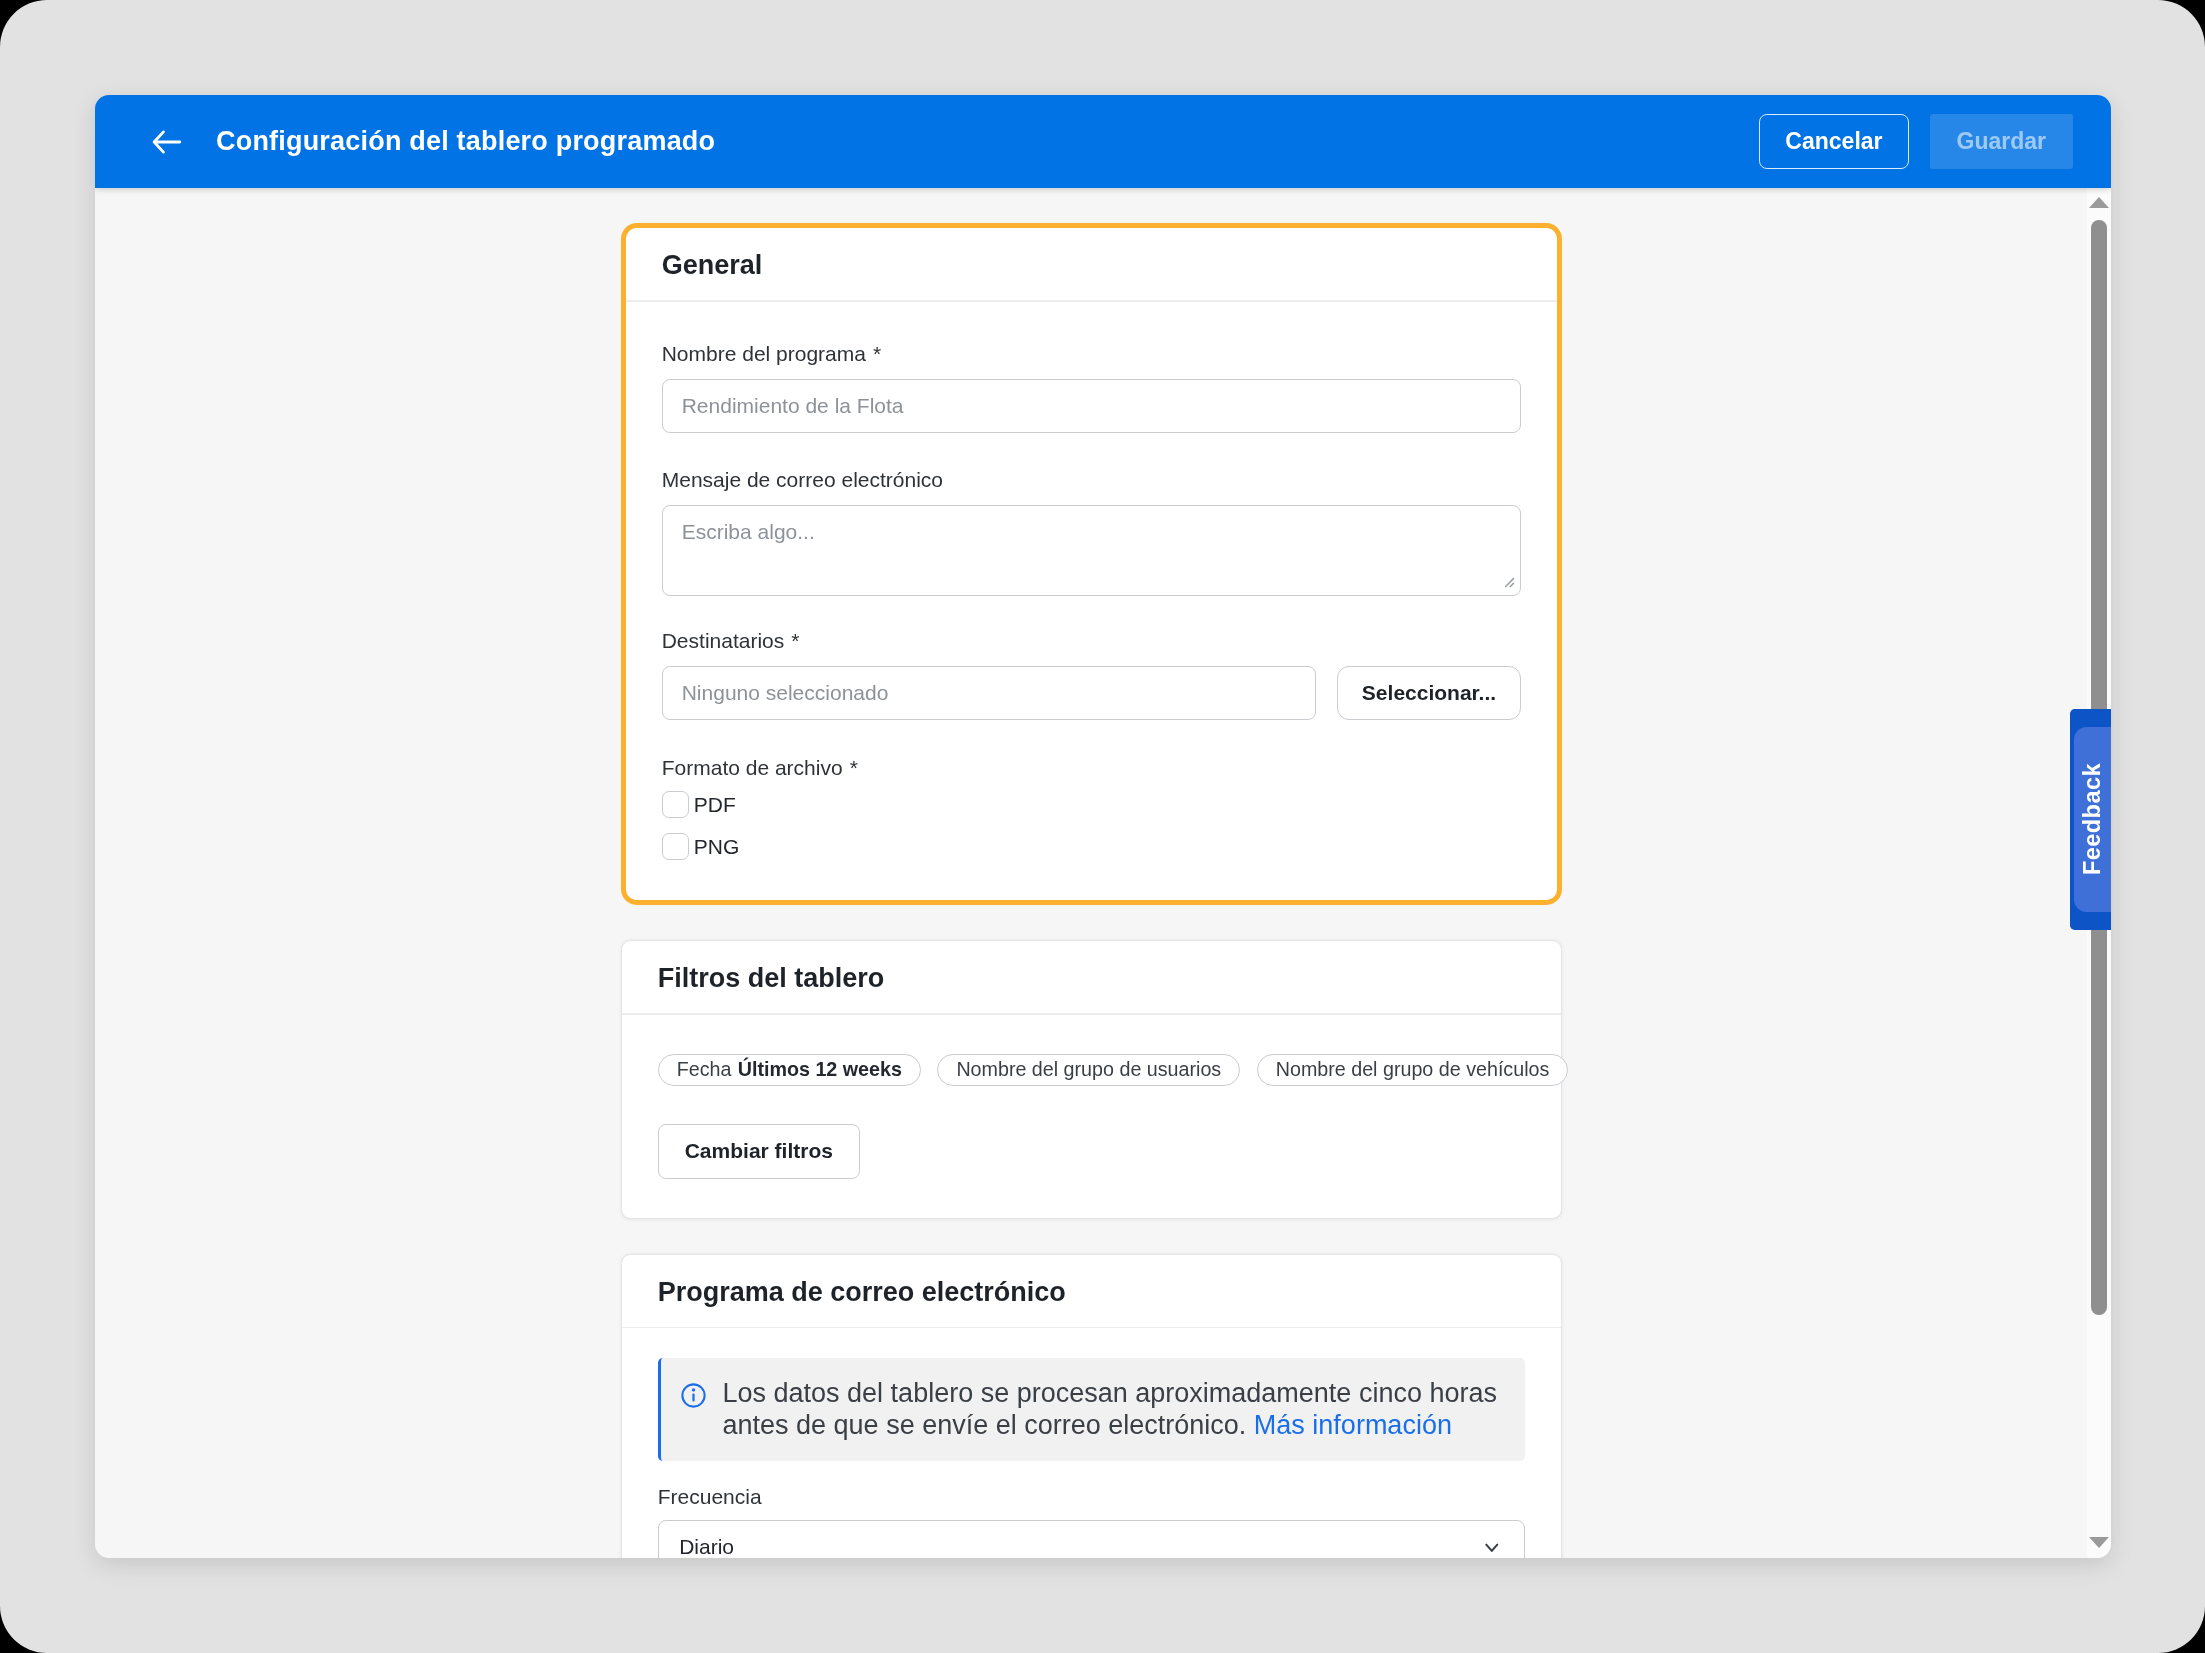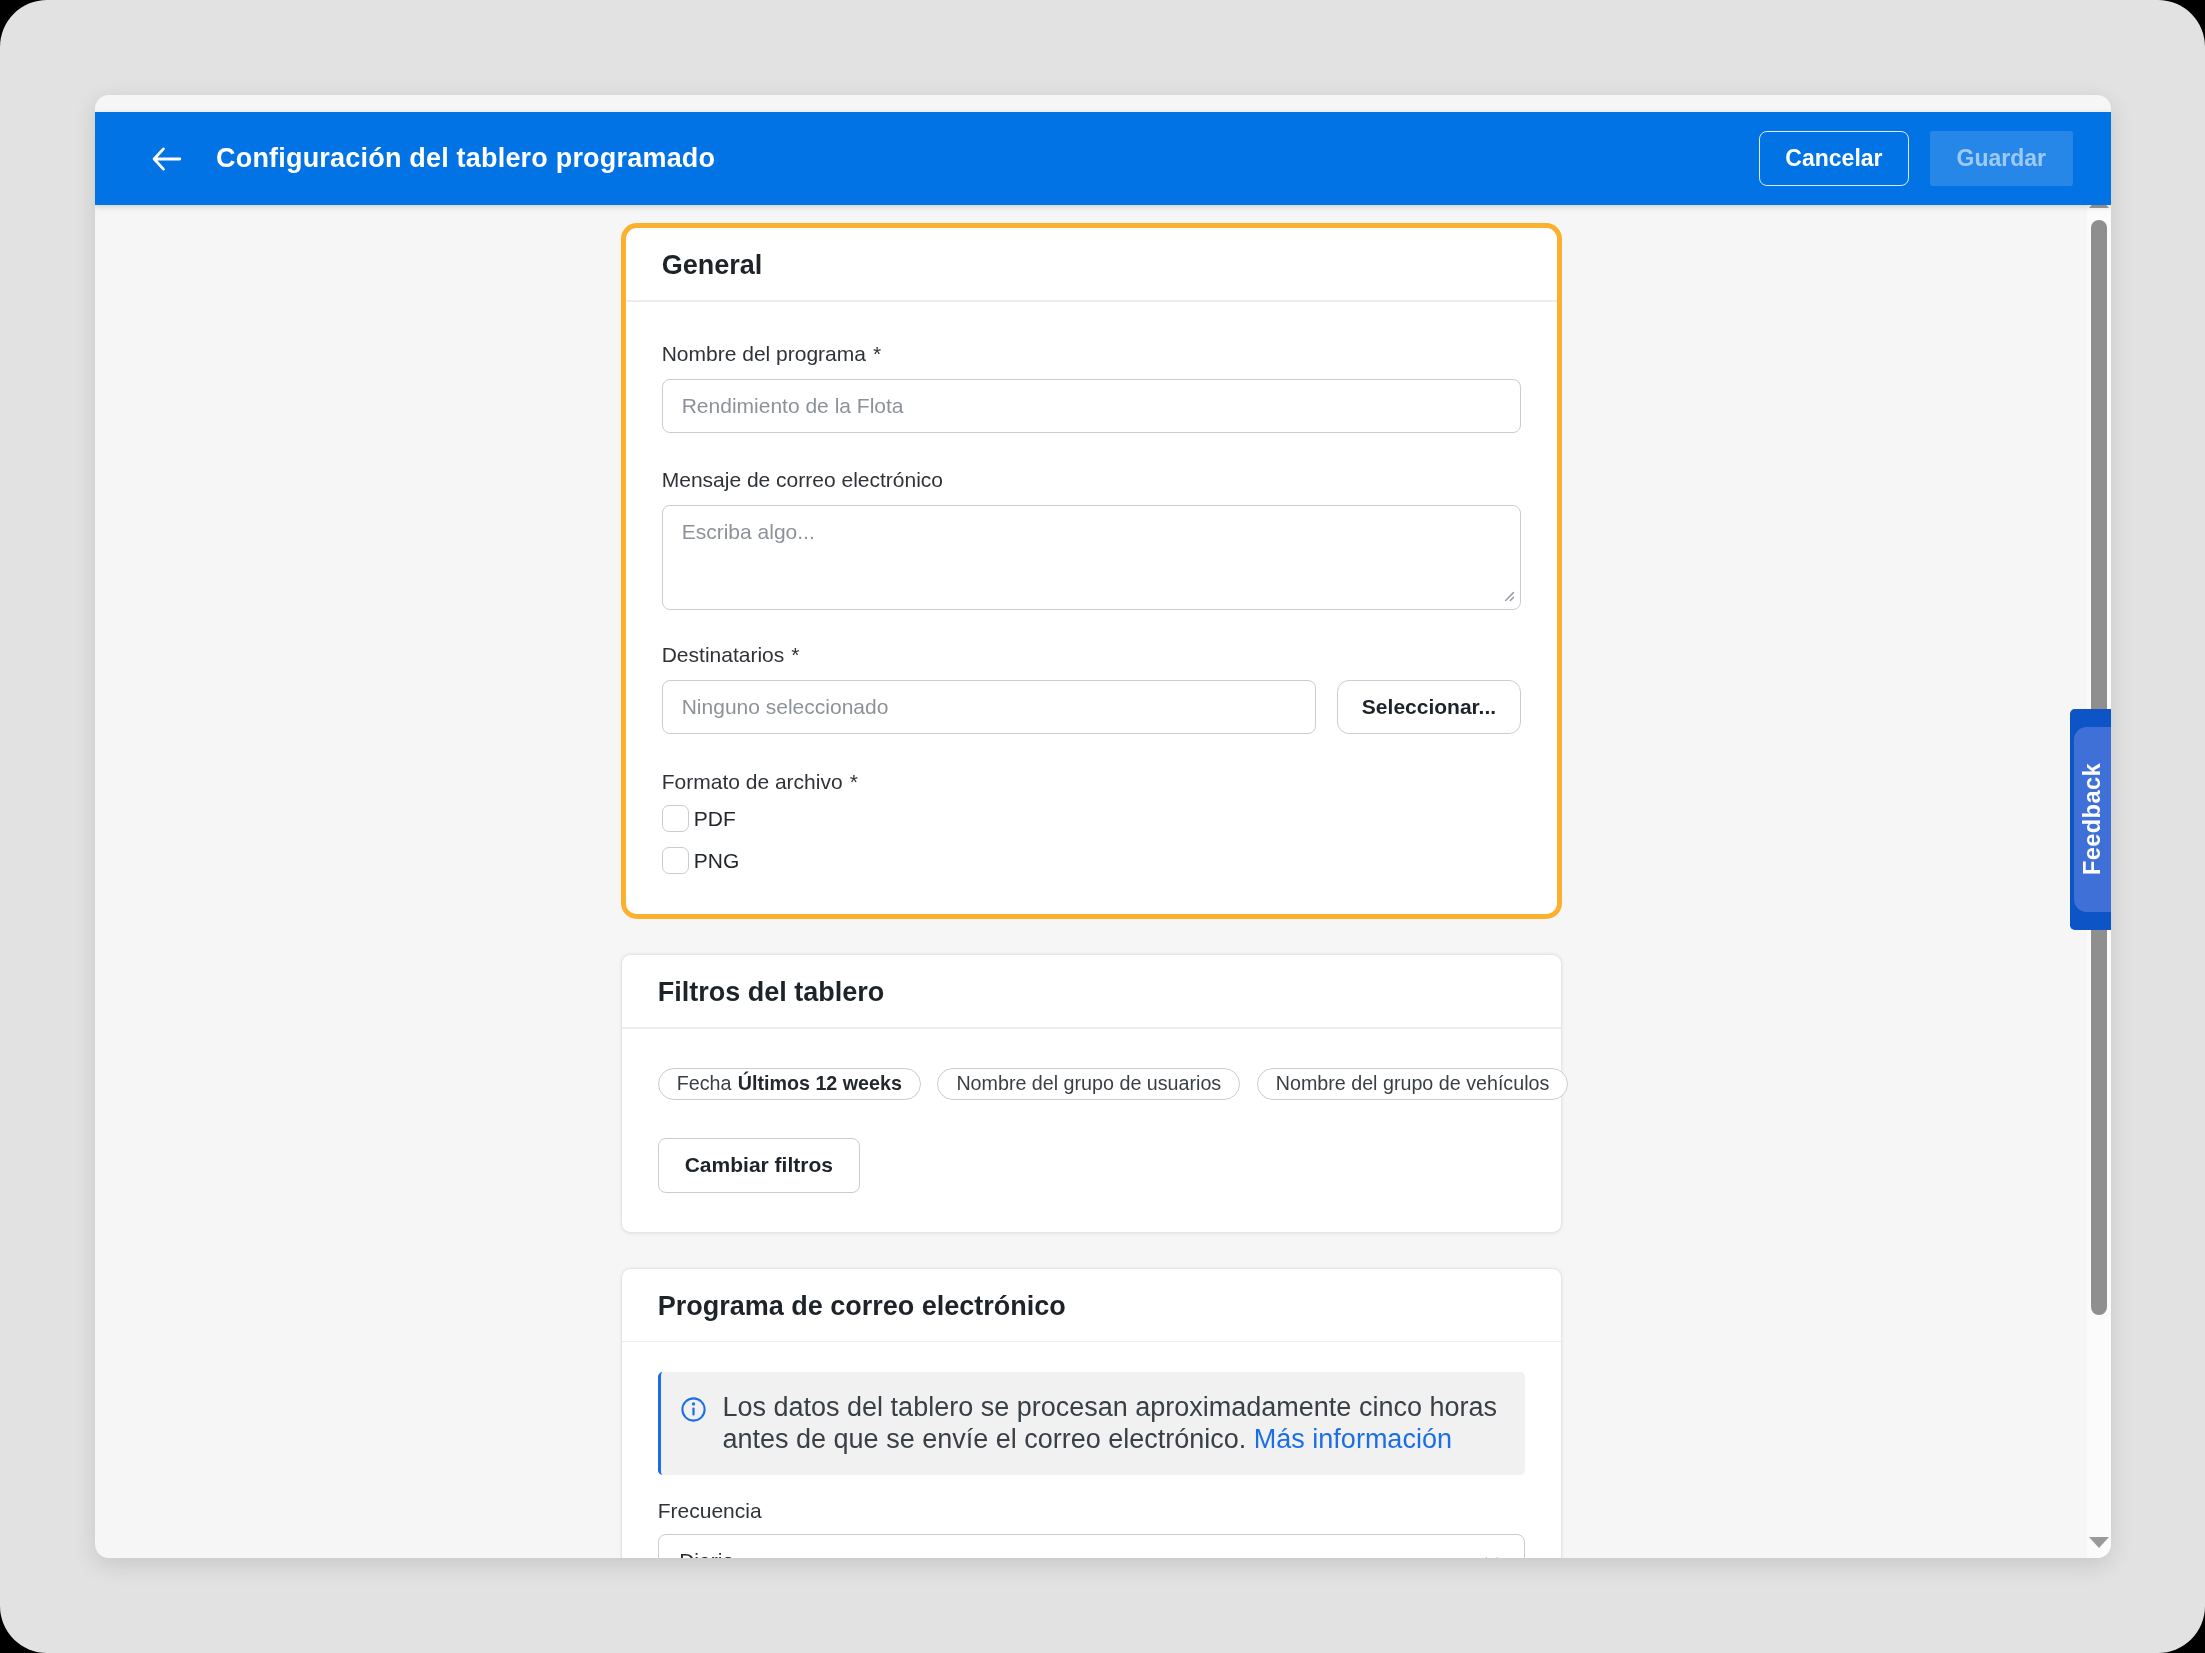--- a/index.html
+++ b/index.html
@@ -19,21 +19,21 @@
   .window{
     position:absolute; left:95px; top:95px;
     width:2016px; height:1463px;
     border-radius:14px;
     background:#f6f6f7;
     box-shadow:0 6.3px 23.6px rgba(0,0,0,0.12);
     overflow:hidden;
   }
   
   .appbar{
-    position:absolute; left:0; top:17px; right:0;
+    position:absolute; left:0; top:0; right:0;
     height:93px;
     background:#0273e4;
     display:flex; align-items:center;
     padding:0 38px 0 52px;
     box-sizing:border-box;
     box-shadow:0 1.6px 6.3px rgba(0,0,0,0.18);
     z-index:5;
   }
   .back-btn{
     background:none; border:none; padding:0;
@@ -101,21 +101,21 @@
     padding:0 19px;
     font-size:21px; color:#23272d;
     font-family:inherit;
     background:#fff;
     outline:none;
   }
   .text-input::placeholder, .textarea::placeholder{ color:#8d9299; opacity:1; }
   .mb-field{ margin-bottom:34px; }
   .textarea-wrap{ position:relative; margin-bottom:31.5px; }
   .textarea{
-    width:100%; height:105px;
+    width:100%; height:91px;
     box-sizing:border-box;
     border:1.6px solid #c9ccd0; border-radius:7.9px;
     padding:14px 19px;
     font-size:21px; color:#23272d;
     font-family:inherit; resize:none; outline:none;
     display:block; background:#fff;
   }
   .resize-grip{ position:absolute; right:5.5px; bottom:5.5px; }
   .recipients-row{ display:flex; gap:21px; margin-bottom:35px; }
   .recipients-row .text-input{ flex:1; }

